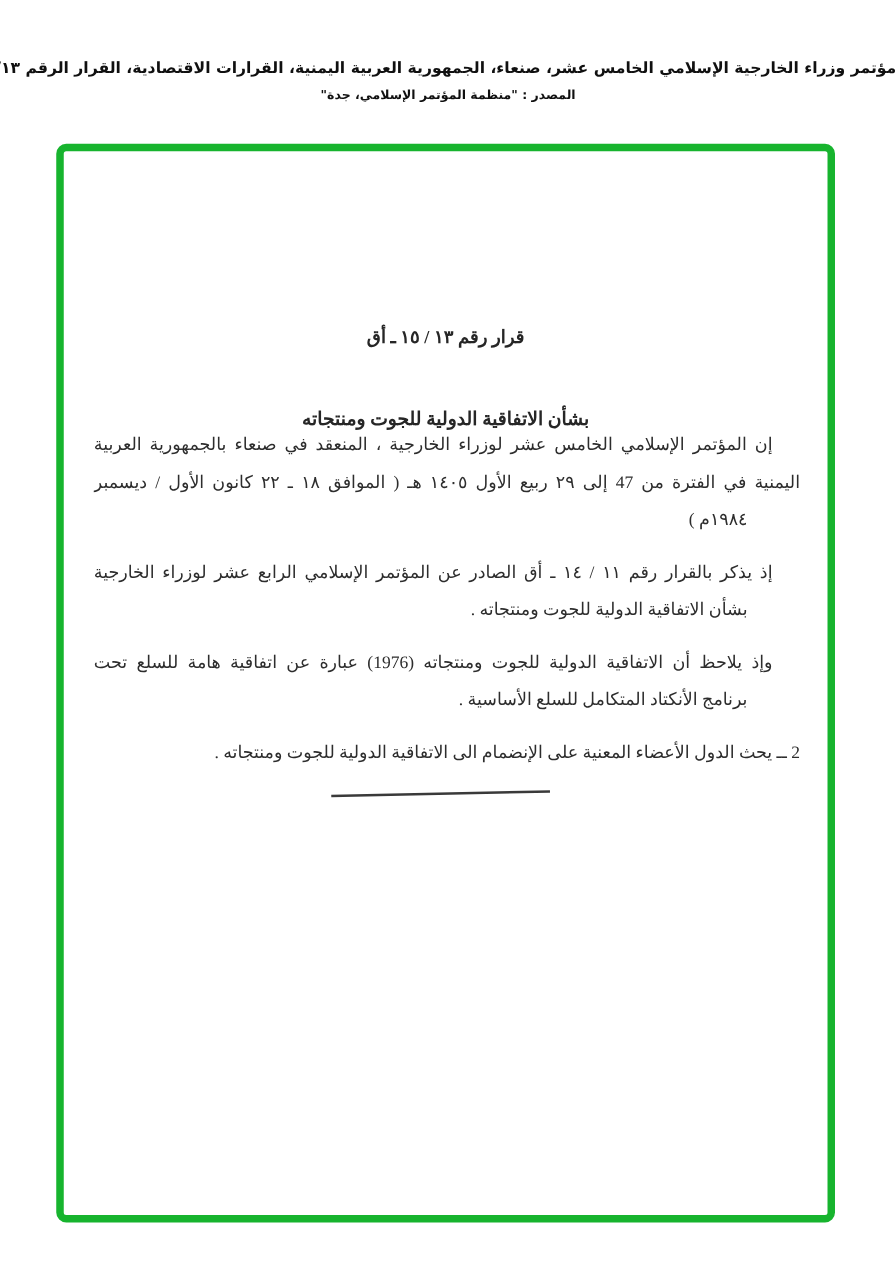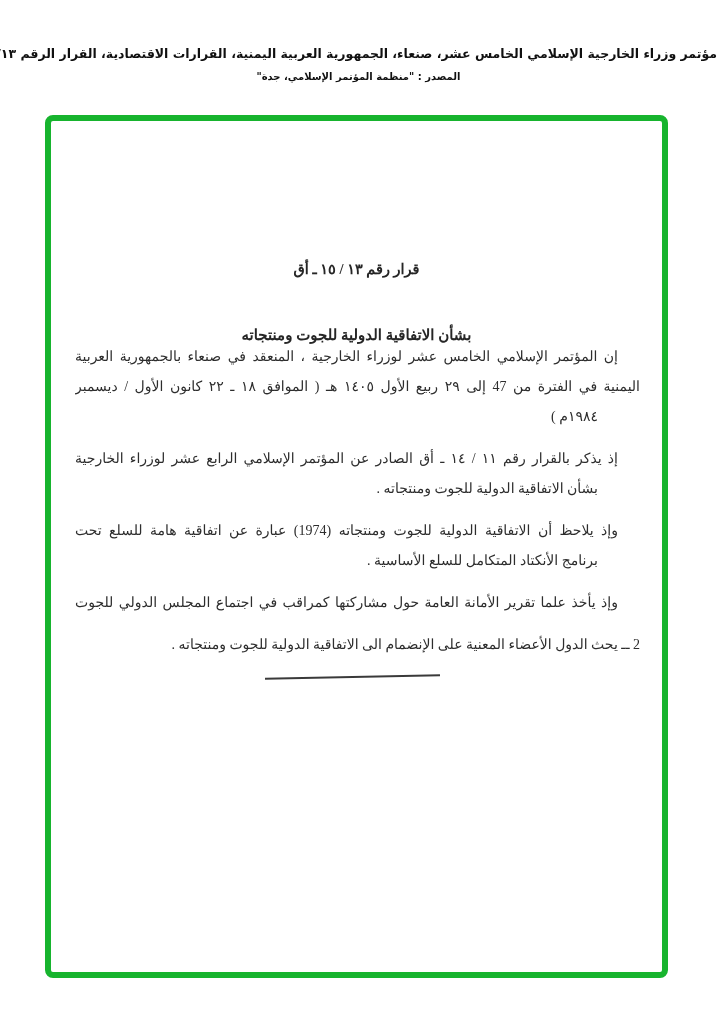--- a/index.html
+++ b/index.html
@@ -60,26 +60,25 @@
         <div class="ln jl">اليمنية في الفترة من 47 إلى ٢٩ ربيع الأول ١٤٠٥ هـ ( الموافق ١٨ ـ ٢٢ كانون الأول / ديسمبر</div>
         <div class="ln el">١٩٨٤م )</div>
       </div>
 
       <div class="para">
         <div class="ln jl fi">إذ يذكر بالقرار رقم ١١ / ١٤ ـ أق الصادر عن المؤتمر الإسلامي الرابع عشر لوزراء الخارجية</div>
         <div class="ln el">بشأن الاتفاقية الدولية للجوت ومنتجاته .</div>
       </div>
 
       <div class="para">
-        <div class="ln jl fi">وإذ يلاحظ أن الاتفاقية الدولية للجوت ومنتجاته (1974) عبارة عن اتفاقية هامة للسلع تحت</div>
+        <div class="ln jl fi">وإذ يلاحظ أن الاتفاقية الدولية للجوت ومنتجاته (1976) عبارة عن اتفاقية هامة للسلع تحت</div>
         <div class="ln el">برنامج الأنكتاد المتكامل للسلع الأساسية .</div>
       </div>
 
       <div class="para">
-        <div class="ln jl fi">وإذ يأخذ علما تقرير الأمانة العامة حول مشاركتها كمراقب في اجتماع المجلس الدولي للجوت</div>
       </div>
 
       <div class="para">
         <div class="ln el0">2 ــ يحث الدول الأعضاء المعنية على الإنضمام الى الاتفاقية الدولية للجوت ومنتجاته .</div>
       </div>
 
 
       <div class="divider"></div>
 
     </div>

